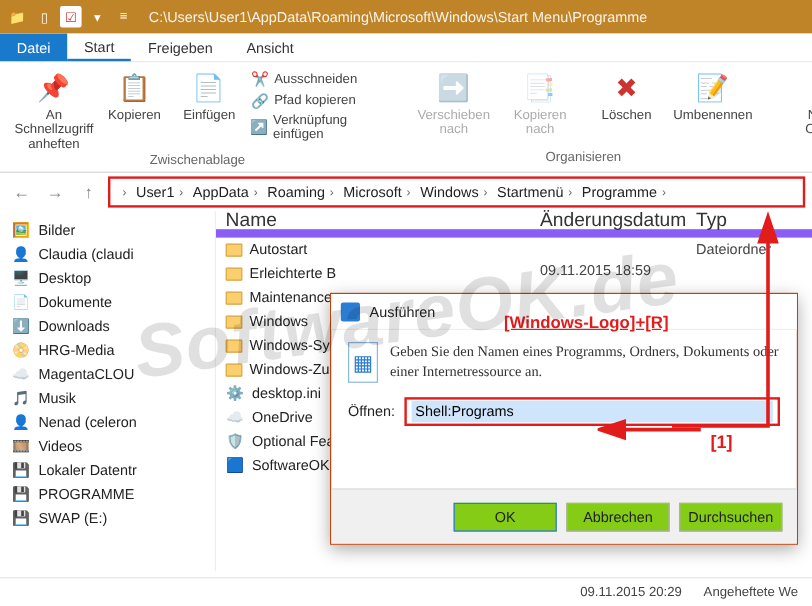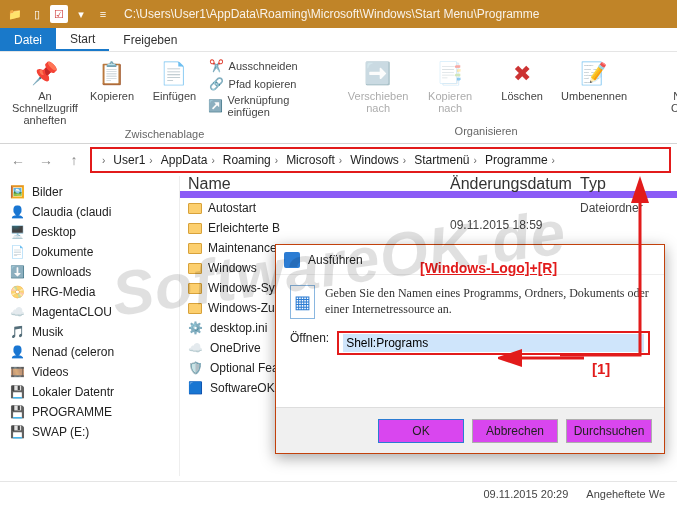--- a/index.html
+++ b/index.html
@@ -53,26 +53,26 @@
 
 .statusbar { height: 24px; border-top: 1px solid #e5e5e5; display: flex; align-items: center; justify-content: flex-end; padding: 0 12px; font-size: 11px; color: #444; gap: 18px; position: absolute; bottom: 0; left: 0; right: 0; background: #fff; }
 
 .rundlg { position: absolute; left: 275px; top: 244px; width: 390px; height: 210px; background: #fff; border: 1px solid #c2410c; box-shadow: 0 4px 14px rgba(0,0,0,.35); }
 .rundlg .dlgtitle { height: 30px; background: #fff; border-bottom: 1px solid #eee; display: flex; align-items: center; padding: 0 8px; gap: 8px; font-size: 12px; color: #222; }
 .rundlg .dlgtitle .ico { width: 16px; height: 16px; background: #2b7cd3; border-radius: 2px; }
 .rundlg .body { padding: 10px 14px 6px 14px; }
 .rundlg .hint { display: flex; gap: 10px; align-items: flex-start; margin-bottom: 12px; }
 .rundlg .hint .bigico { width: 34px; height: 34px; border: 1px solid #8ab7e0; display: flex; align-items: center; justify-content: center; color: #2b7cd3; font-size: 18px; }
 .rundlg .hint .txt { font-size: 12px; color: #333; line-height: 1.35; font-family: Liberation Serif, serif; }
-.rundlg .fieldrow { display: flex; align-items: flex-start; gap: 8px; }
+.rundlg .fieldrow { display: flex; align-items: center; gap: 8px; }
 .rundlg .fieldrow label { font-size: 12px; color: #222; }
 .rundlg .fieldrow .inputwrap { flex: 1; border: 2px solid #e21b1b; height: 24px; display: flex; align-items: center; padding: 0 4px; }
 .rundlg .fieldrow input { border: none; outline: none; font-size: 12px; width: 100%; background: #cfe5fb; color: #000; padding: 2px 3px; }
 .rundlg .btnrow { position: absolute; bottom: 0; left: 0; right: 0; height: 46px; background: #f0f0f0; border-top: 1px solid #ddd; display: flex; align-items: center; justify-content: flex-end; gap: 8px; padding: 0 12px; }
-.rundlg .btnrow button { min-width: 86px; height: 24px; background: #d946ef; border: 1px solid #adadad; font-size: 12px; color: #222; }
+.rundlg .btnrow button { min-width: 86px; height: 24px; background: #84cc16; border: 1px solid #adadad; font-size: 12px; color: #222; }
 .rundlg .btnrow button.primary { border: 1px solid #2b7cd3; }
 
 .annot { position: absolute; color: #e21b1b; font-weight: bold; font-size: 14px; pointer-events: none; }
 .annot.keys { left: 420px; top: 260px; text-decoration: underline; }
 .annot.num { left: 592px; top: 360px; font-size: 15px; }
 
 svg.arrow { position: absolute; pointer-events: none; }
 
 .watermark { position: absolute; left: 50%; top: 52%; transform: translate(-50%,-50%) rotate(-8deg); font-size: 62px; font-weight: 800; color: rgba(0,0,0,.12); font-style: italic; letter-spacing: 1px; pointer-events: none; white-space: nowrap; }
 </style>
@@ -87,20 +87,21 @@
     <span class="qat-ico" style="color:#fff">▾</span>
     <span class="qat-ico" style="color:#fff">≡</span>
   </div>
   <div class="path">C:\Users\User1\AppData\Roaming\Microsoft\Windows\Start Menu\Programme</div>
 </div>
 
 <div class="menubar">
   <div class="tab file">Datei</div>
   <div class="tab active">Start</div>
   <div class="tab">Freigeben</div>
+  <div class="tab">Ansicht</div>
 </div>
 
 <div class="ribbon">
   <div class="group">
     <div class="items">
       <div class="big">
         <div class="ico">📌</div>
         <span>An Schnellzugriff anheften</span>
       </div>
       <div class="big">

